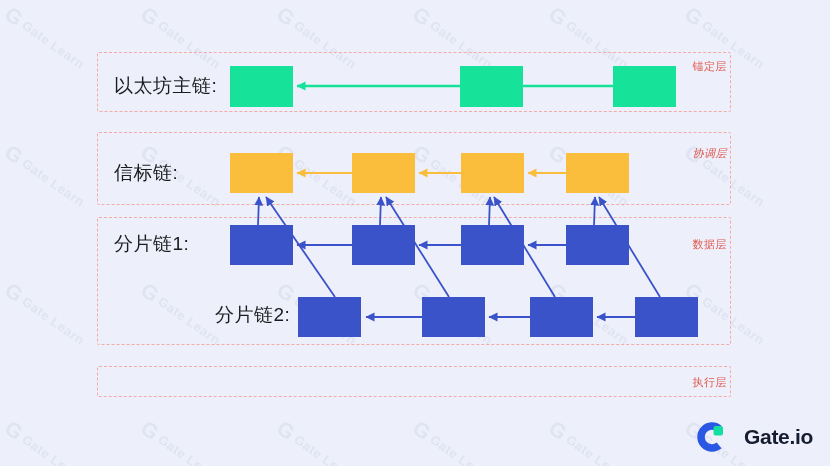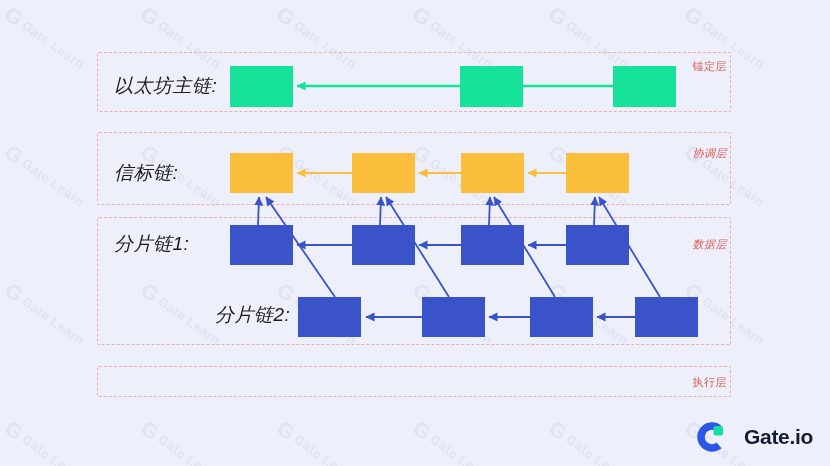--- a/index.html
+++ b/index.html
@@ -26,21 +26,21 @@
     border-radius:2px;box-sizing:border-box;background:transparent;
   }
   .layer-label{
     position:absolute;right:103px;font-size:11px;line-height:14px;
     color:var(--label-red,#E2574D);letter-spacing:.5px;
   }
 
   
   .chain-label{
     position:absolute;font-size:19px;line-height:26px;font-weight:500;
-    color:var(--chain-text,#1B1B1F);letter-spacing:.5px;white-space:nowrap;font-style:italic;
+    color:var(--chain-text,#1B1B1F);letter-spacing:.5px;white-space:nowrap;
   }
   .block{position:absolute;}
 
   
   .arrow-layer{position:absolute;left:0;top:0;width:830px;height:466px;pointer-events:none;}
 
   
   .footer-logo{position:absolute;left:697px;top:422px;display:flex;align-items:center;gap:17px;}
   .footer-logo-text{font-size:21px;font-weight:700;letter-spacing:-0.3px;}
 </style>
@@ -147,21 +147,21 @@
         <span class="wm-t">Gate Learn</span>
       </div>
     </div>
 
   <div>
       <div class="layer-box" style="left: 97px; top: 52px; width: 634px; height: 60px;"></div>
       <div class="layer-label" style="top: 59px;">锚定层</div>
       <div class="layer-box" style="left: 97px; top: 132px; width: 634px; height: 73px;"></div>
       <div class="layer-label" style="top: 146px; font-style: italic;">协调层</div>
       <div class="layer-box" style="left: 97px; top: 217px; width: 634px; height: 128px;"></div>
-      <div class="layer-label" style="top: 237px; font-style: italic;">数据层</div>
+      <div class="layer-label" style="top: 237px;">数据层</div>
       <div class="layer-box" style="left: 97px; top: 366px; width: 634px; height: 31px;"></div>
       <div class="layer-label" style="top: 375px;">执行层</div>
     </div>
 
   <div>
       <div class="chain-label" style="left: 114px; top: 73px;">以太坊主链:</div>
       <div class="block" style="left: 230px; top: 66px; width: 63px; height: 41px; background: rgb(23, 226, 153);"></div>
       <div class="block" style="left: 460px; top: 66px; width: 63px; height: 41px; background: rgb(23, 226, 153);"></div>
       <div class="block" style="left: 613px; top: 66px; width: 63px; height: 41px; background: rgb(23, 226, 153);"></div>
       <div class="chain-label" style="left: 114px; top: 160px;">信标链:</div>

